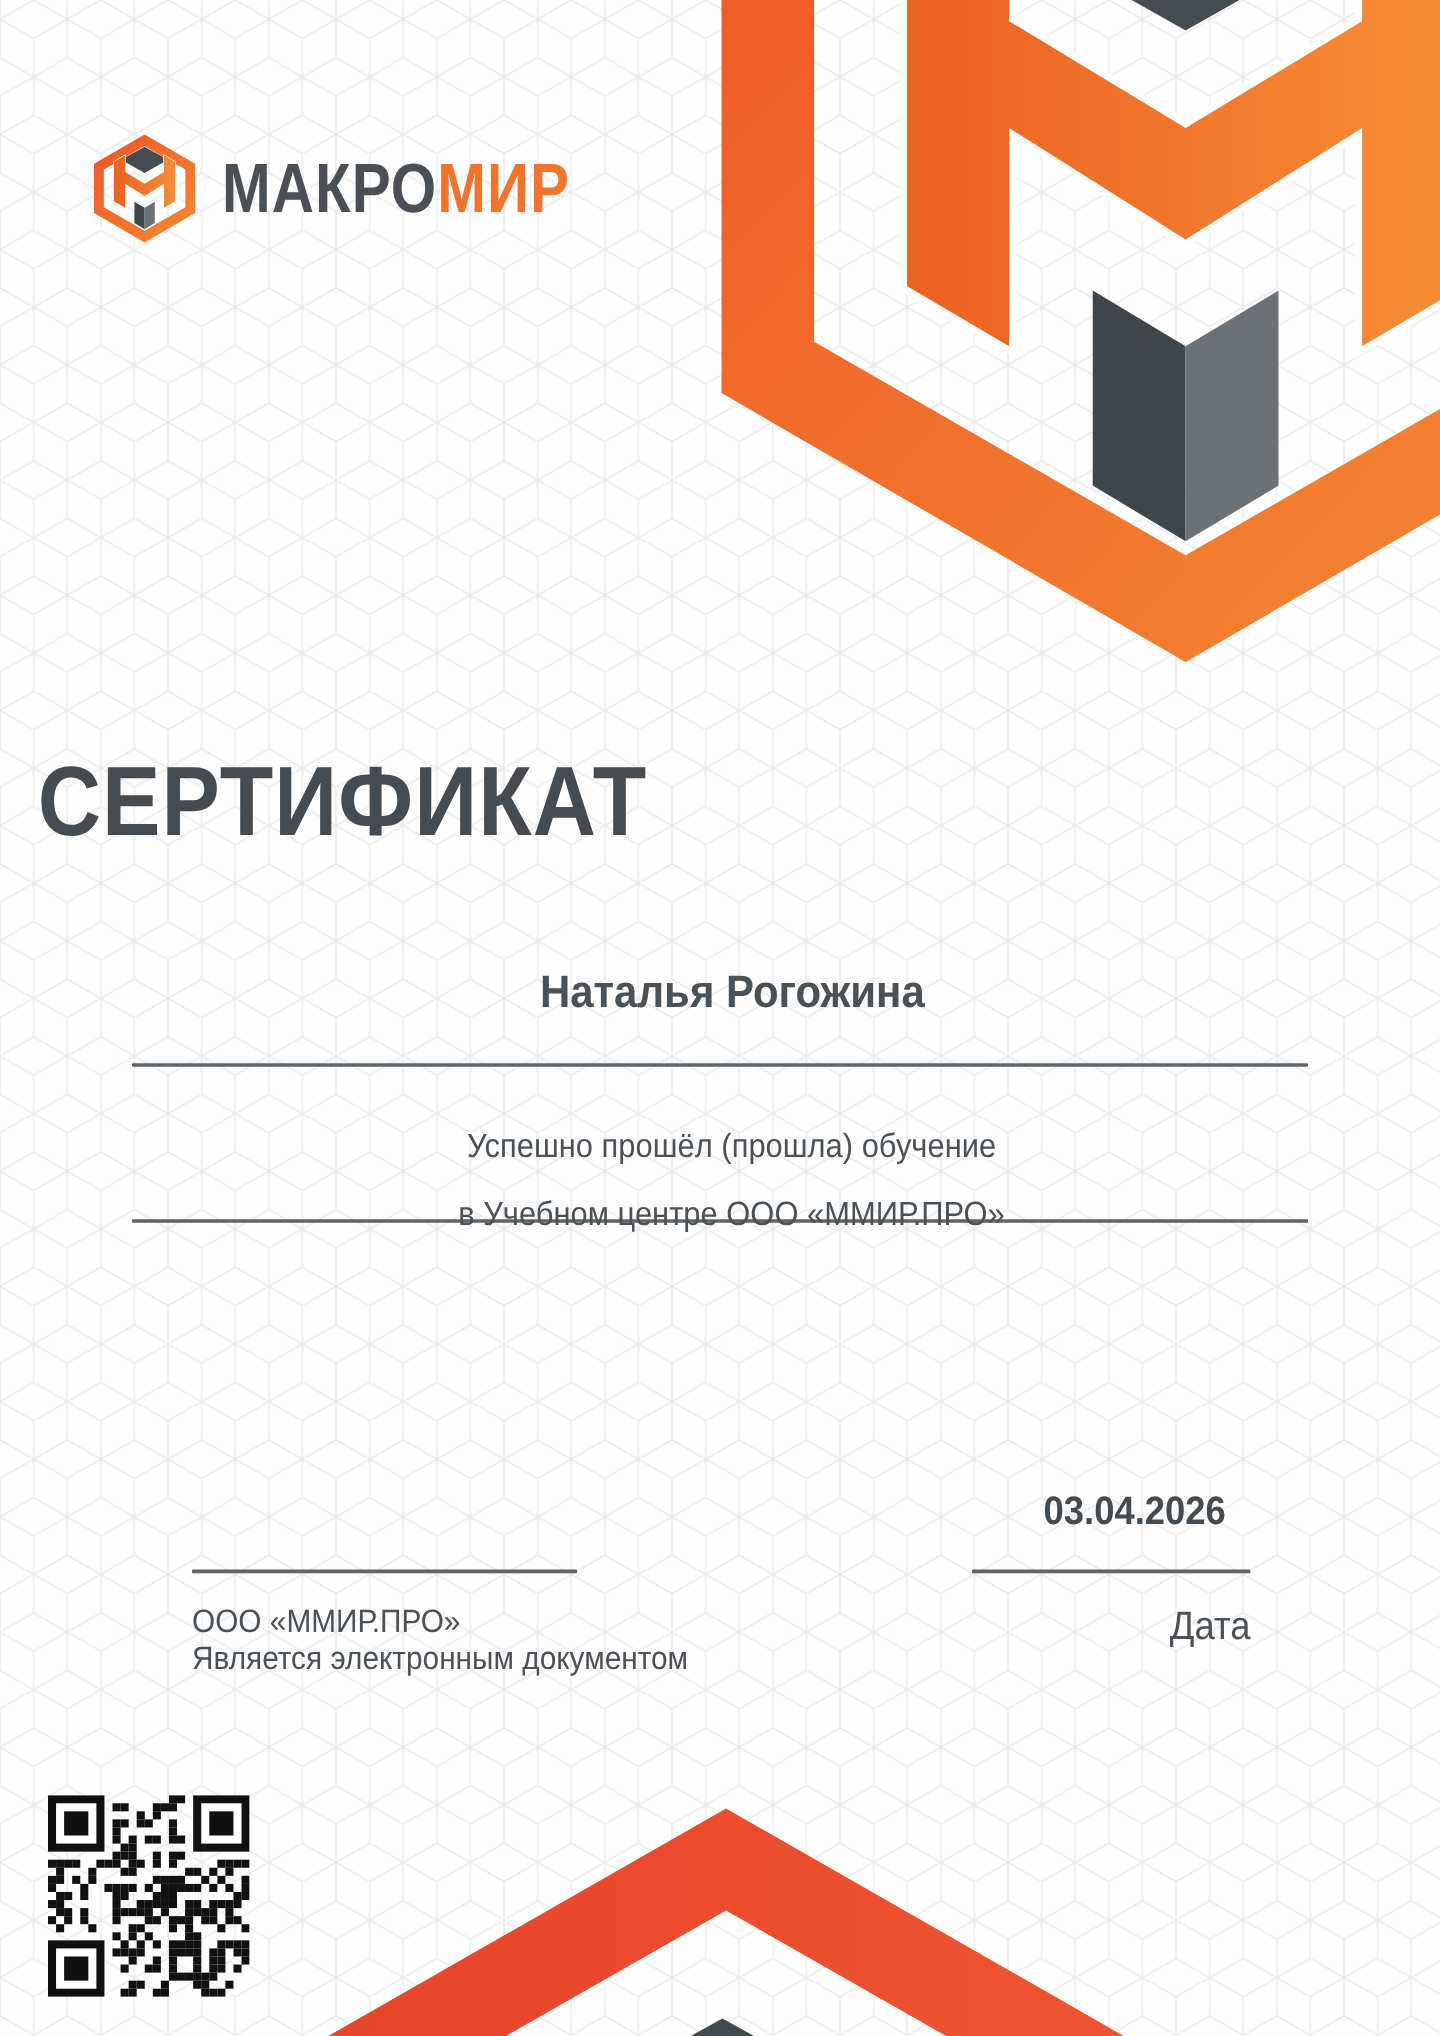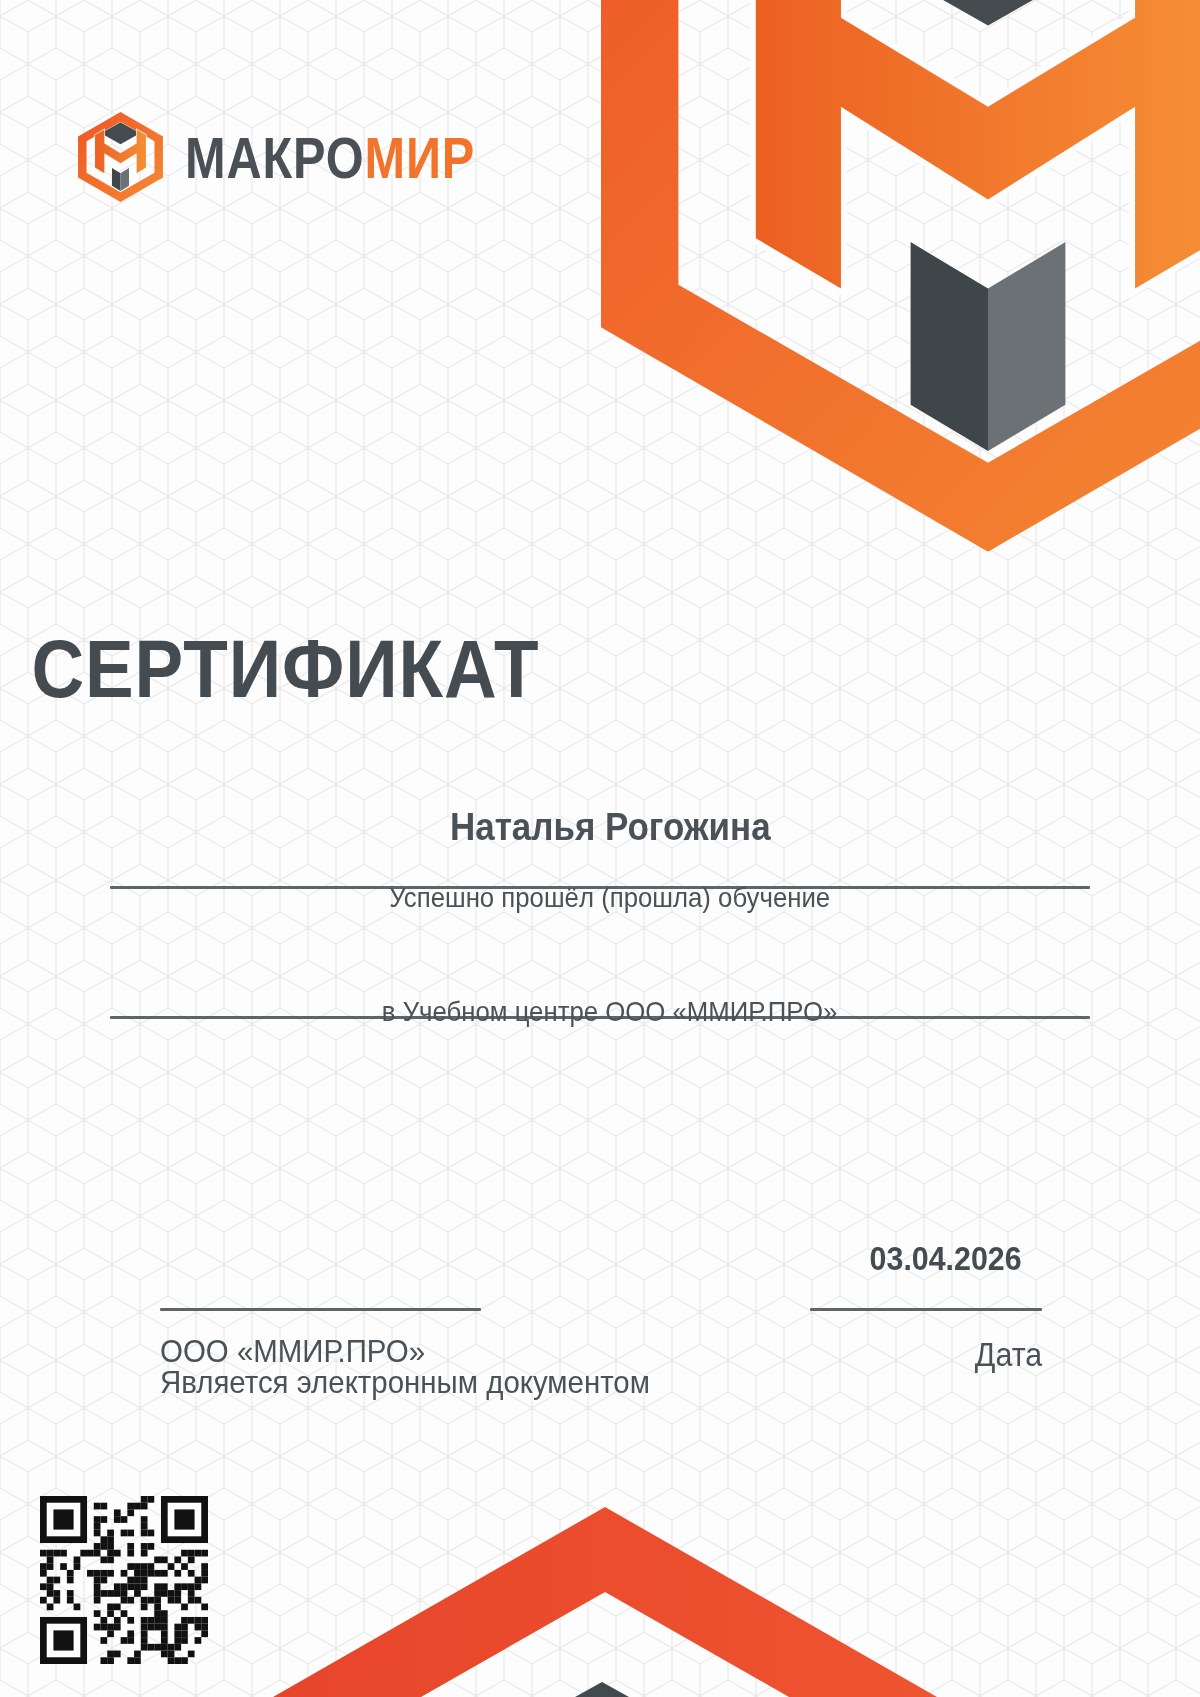--- a/index.html
+++ b/index.html
@@ -18,21 +18,21 @@
   .title{display:inline-block;font-weight:bold;font-size:82px;color:#454C51;letter-spacing:1px;transform:scaleX(.89);transform-origin:center;white-space:nowrap;}
   .center-text{position:absolute;left:0;right:0;text-align:center;margin-left:20px;}
   .cond{display:inline-block;transform:scaleX(.92);transform-origin:center;white-space:nowrap;}
   .cond-left{display:inline-block;transform:scaleX(.92);transform-origin:left center;white-space:nowrap;}
   .cond-right{display:inline-block;transform:scaleX(.92);transform-origin:right center;white-space:nowrap;}
   .name{font-weight:bold;font-size:38px;color:#4A5257;}
   .body-text{font-size:28px;color:#4A5257;}
   .course{font-weight:bold;font-size:31px;color:#454C51;}
   .date-value{font-weight:bold;font-size:33px;color:#454C51;}
   .rule{position:absolute;height:3px;background:#5d6569;border-radius:1px;}
-  .org-block{position:absolute;left:160px;top:1336px;font-size:32px;line-height:31px;color:#4A5257;}
+  .org-block{position:absolute;left:160px;top:1336px;font-size:27px;line-height:31px;color:#4A5257;}
   .date-label{position:absolute;right:158px;top:1336px;font-size:33px;color:#4A5257;text-align:right;}
   .qr{position:absolute;left:40px;top:1496px;}
   .chevron-svg{position:absolute;left:0;top:1490px;pointer-events:none;}
 </style>
 </head>
 <body>
 
 <div class="page">
 
   <svg width="0" height="0" style="position:absolute" aria-hidden="true">
@@ -88,21 +88,21 @@
 
   <div class="title-wrap">
     <h1 class="title" style="margin:0;">СЕРТИФИКАТ</h1>
   </div>
 
   <div class="center-text" style="top:806px;">
     <span class="cond name">Наталья Рогожина</span>
   </div>
   <div class="rule" style="left:110px;width:980px;top:886px;"></div>
 
-  <div class="center-text" style="top:882px;">
+  <div class="center-text" style="top:939px;">
     <span class="cond body-text">Успешно прошёл (прошла) обучение</span>
   </div>
   <div class="rule" style="left:110px;width:980px;top:1016px;"></div>
 
   <div class="center-text" style="top:996px;">
     <span class="cond body-text">в Учебном центре ООО «ММИР.ПРО»</span>
   </div>
 
   <div class="center-text" style="left:626px;right:0;width:600px;top:1240px;">
     <span class="cond date-value">03.04.2026</span>

